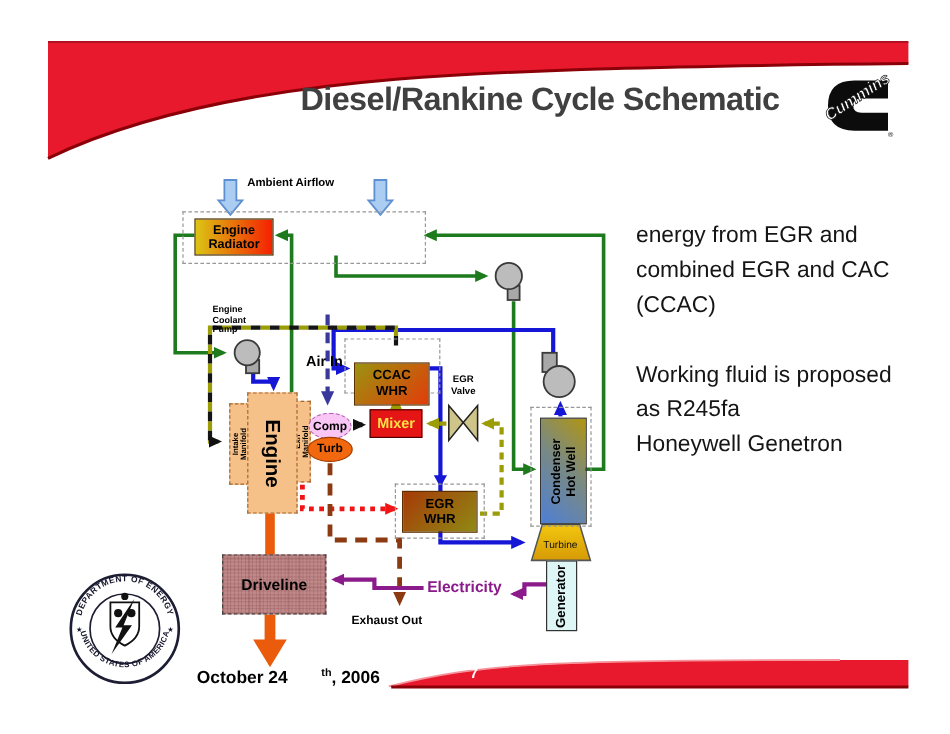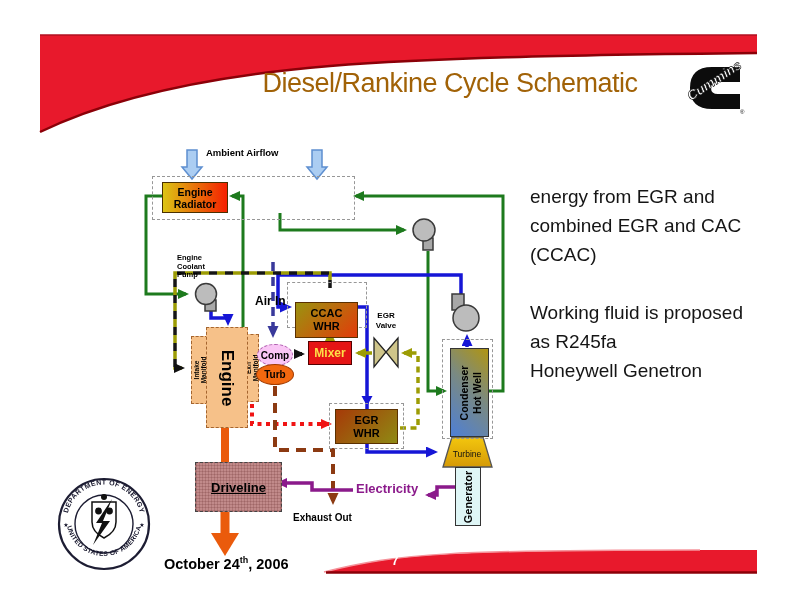--- a/index.html
+++ b/index.html
@@ -1,21 +1,21 @@
 <!DOCTYPE html>
 <html><head>
 <meta charset="utf-8">
 <style>
   html,body{margin:0;padding:0;background:#fff;}
   .slide{position:relative;width:792px;height:612px;background:#fff;overflow:hidden;
          font-family:"Liberation Sans",sans-serif;}
   .abs{position:absolute;}
   
-  .title{left:225px;top:68px;width:450px;text-align:center;font-size:27px;font-weight:normal;
-         color:#a16207;letter-spacing:-0.5px;}
+  .title{left:225px;top:68px;width:450px;text-align:center;font-size:27px;font-weight:bold;
+         color:#404040;letter-spacing:-0.5px;}
   
   .notes{left:530px;top:182px;width:262px;font-size:19px;color:#151515;}
   .note-line{height:29px;line-height:29px;white-space:nowrap;}
   
   .dbox{display:flex;align-items:center;justify-content:center;text-align:center;
         font-weight:bold;color:#000;white-space:pre-line;box-sizing:border-box;}
   .region{border:1.5px dashed #979797;box-sizing:border-box;}
   .b-radiator{left:162px;top:182px;width:66px;height:31px;border:1px solid #4a3000;
       background:linear-gradient(to right,#dcc414,#f52000);font-size:10.5px;line-height:12px;}
   .b-cooler{left:272px;top:183px;width:75px;height:30px;border:1px solid #333;
@@ -29,45 +29,45 @@
   .b-engine{left:206px;top:327px;width:40px;height:99px;border:1.5px dashed #a5652f;
       background:#f6c189;}
   .b-intake{left:191px;top:336px;width:15px;height:66px;border:1px dashed #a5652f;
       background:#f6c189;}
   .b-exh{left:245px;top:334px;width:12px;height:66px;border:1px dashed #a5652f;
       background:#f6c189;}
   .b-comp{left:257px;top:344px;width:36px;height:22px;border:1.5px dashed #b060b0;
       border-radius:50%;background:#f9c6f5;font-size:10px;}
   .b-turb{left:256px;top:364px;width:38px;height:21px;border:1.5px solid #a33c00;
       border-radius:50%;background:#f2680f;font-size:10px;}
-  .b-driveline{left:195px;top:462px;width:87px;height:50px;border:1.5px dashed #444;
+  .b-driveline{left:185px;top:462px;width:87px;height:50px;border:1.5px dashed #444;
       font-size:13px;
       background:
         repeating-linear-gradient(0deg,rgba(90,30,30,.18) 0 1px,transparent 1px 3px),
         repeating-linear-gradient(90deg,rgba(90,30,30,.18) 0 1px,transparent 1px 3px),
-        #c18a8a; text-decoration: underline;}
+        #c18a8a;}
   .b-condenser{left:450px;top:348px;width:37px;height:87px;border:1px solid #333;
       background:linear-gradient(45deg,#4e7fd6,#7b8a80 55%,#b09512);}
   .b-generator{left:455px;top:467px;width:24px;height:57px;border:1.5px solid #333;
       background:#dff6f6;}
   .vtext{position:absolute;left:50%;top:50%;transform:translate(-50%,-50%) rotate(-90deg);
       white-space:pre-line;text-align:center;font-weight:bold;color:#000;}
   .vtext-cw{position:absolute;left:50%;top:50%;transform:translate(-50%,-50%) rotate(90deg);
       white-space:nowrap;font-weight:bold;color:#000;}
   
   .lbl{font-weight:bold;color:#000;white-space:pre-line;}
   .l-ambient{left:206px;top:147px;font-size:9.5px;}
   .l-coolantpump{left:177px;top:254px;font-size:7.5px;line-height:8.5px;}
   .l-airin{left:255px;top:254px;font-size:12px;margin-top:40px;}
   .l-egrvalve{left:366px;top:311px;width:40px;font-size:8px;line-height:9.5px;text-align:center;}
   .l-electricity{left:356px;top:481px;font-size:13px;color:#8b1a8b;}
   .l-exhaust{left:293px;top:512px;font-size:10px;}
   .l-date{left:164px;top:555px;font-size:14.5px;}
   .l-page{left:383px;top:554px;width:24px;text-align:center;font-size:12px;color:#fff;}
-  sup{font-size:9px;}
+  sup{font-size:9px;margin-left:28px;}
   svg text{font-family:"Liberation Sans",sans-serif;}
 </style>
 </head>
 <body>
 
 <div class="slide">
 
   <svg class="abs" style="left:0;top:0" width="792" height="612" viewBox="0 0 792 612">
     <defs>
       <marker id="mG" markerUnits="userSpaceOnUse" markerWidth="12" markerHeight="11" refX="8" refY="5" orient="auto">

